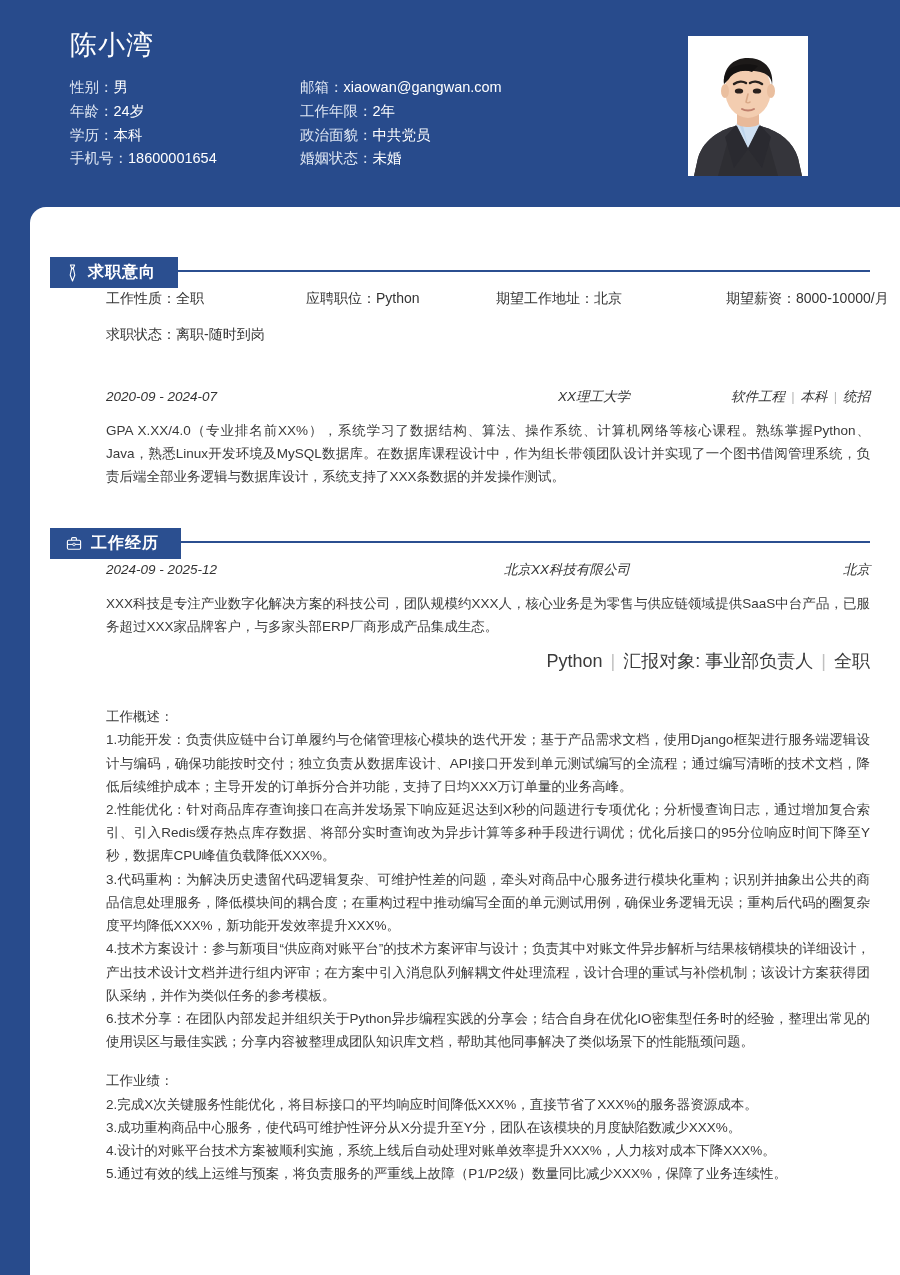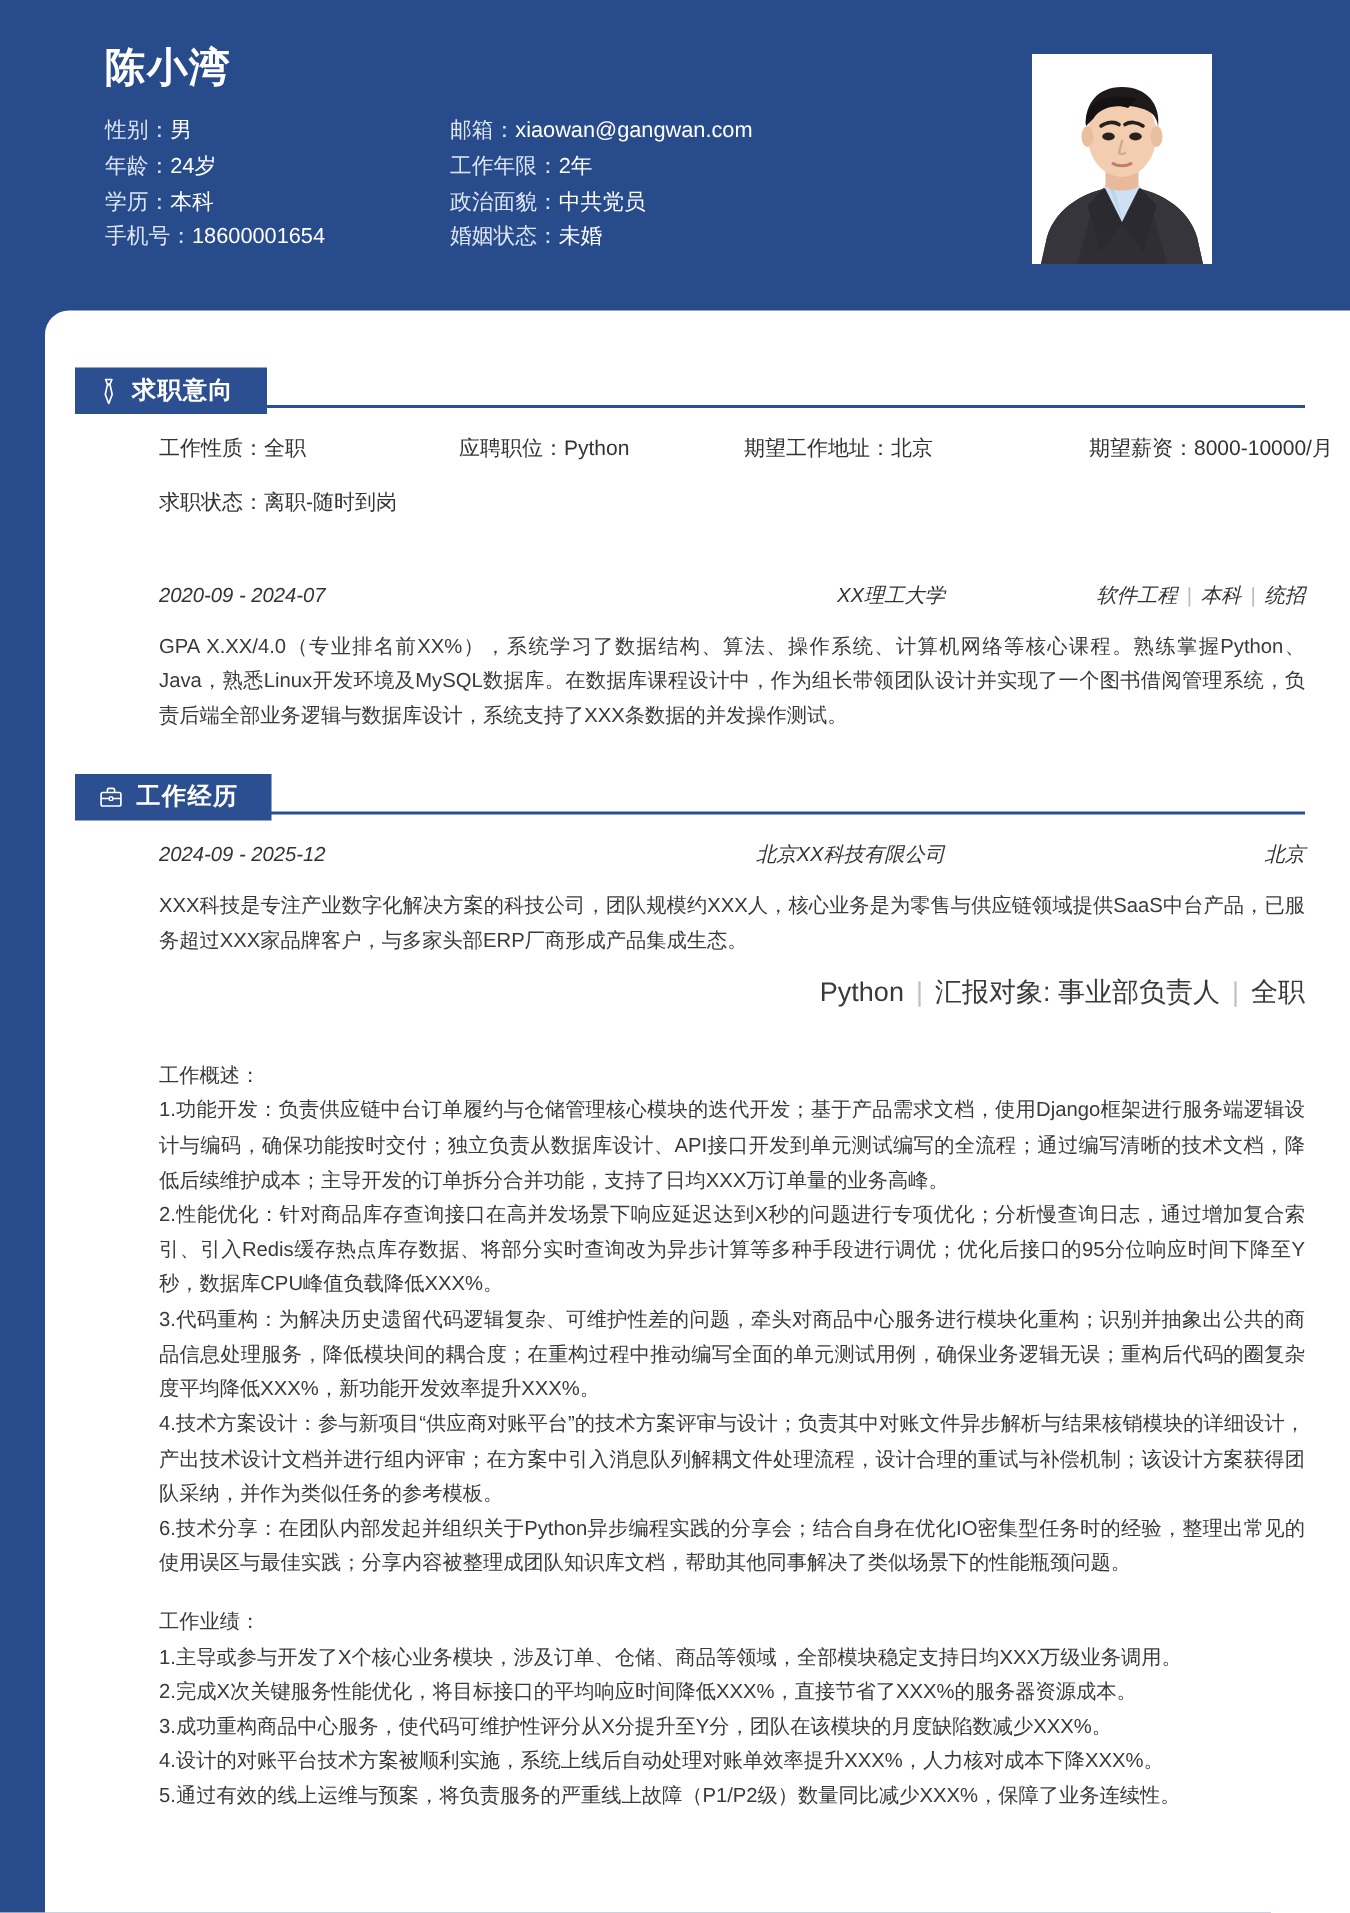--- a/index.html
+++ b/index.html
@@ -16,21 +16,21 @@
 
   
   .header {
     position: relative;
     height: 207px;
     padding: 28px 40px 0 70px;
     color: #ffffff;
   }
   .name {
     font-size: 27px;
-    font-weight: bold;
+    font-weight: normal;
     letter-spacing: 1px;
     margin-bottom: 14px;
     line-height: 1.3;
   }
   .info-grid {
     display: grid;
     grid-template-columns: 230px auto;
     row-gap: 2px;
   }
   .info-item {
@@ -68,21 +68,21 @@
   
   .section { margin-bottom: 6px; }
   .sec-head {
     position: relative;
     height: 31px;
     margin-bottom: 4px;
   }
   .sec-head .bar {
     position: absolute;
     left: 20px;
-    top: 4px;
+    top: 16px;
     height: 31px;
     background: #2b4f90;
     display: flex;
     align-items: center;
     gap: 9px;
     padding: 0 22px 0 16px;
     z-index: 2;
   }
   .sec-head .rule {
     position: absolute;
@@ -308,21 +308,20 @@
       <div class="block-title">工作概述：</div>
       <div class="bullet">1.功能开发：负责供应链中台订单履约与仓储管理核心模块的迭代开发；基于产品需求文档，使用Django框架进行服务端逻辑设计与编码，确保功能按时交付；独立负责从数据库设计、API接口开发到单元测试编写的全流程；通过编写清晰的技术文档，降低后续维护成本；主导开发的订单拆分合并功能，支持了日均XXX万订单量的业务高峰。</div>
       <div class="bullet">2.性能优化：针对商品库存查询接口在高并发场景下响应延迟达到X秒的问题进行专项优化；分析慢查询日志，通过增加复合索引、引入Redis缓存热点库存数据、将部分实时查询改为异步计算等多种手段进行调优；优化后接口的95分位响应时间下降至Y秒，数据库CPU峰值负载降低XXX%。</div>
       <div class="bullet">3.代码重构：为解决历史遗留代码逻辑复杂、可维护性差的问题，牵头对商品中心服务进行模块化重构；识别并抽象出公共的商品信息处理服务，降低模块间的耦合度；在重构过程中推动编写全面的单元测试用例，确保业务逻辑无误；重构后代码的圈复杂度平均降低XXX%，新功能开发效率提升XXX%。</div>
       <div class="bullet">4.技术方案设计：参与新项目“供应商对账平台”的技术方案评审与设计；负责其中对账文件异步解析与结果核销模块的详细设计，产出技术设计文档并进行组内评审；在方案中引入消息队列解耦文件处理流程，设计合理的重试与补偿机制；该设计方案获得团队采纳，并作为类似任务的参考模板。</div>
       <div class="bullet">6.技术分享：在团队内部发起并组织关于Python异步编程实践的分享会；结合自身在优化IO密集型任务时的经验，整理出常见的使用误区与最佳实践；分享内容被整理成团队知识库文档，帮助其他同事解决了类似场景下的性能瓶颈问题。</div>
 
       <div class="gap"></div>
 
       <div class="block-title">工作业绩：</div>
-      <div class="bullet">1.主导或参与开发了X个核心业务模块，涉及订单、仓储、商品等领域，全部模块稳定支持日均XXX万级业务调用。</div>
       <div class="bullet">2.完成X次关键服务性能优化，将目标接口的平均响应时间降低XXX%，直接节省了XXX%的服务器资源成本。</div>
       <div class="bullet">3.成功重构商品中心服务，使代码可维护性评分从X分提升至Y分，团队在该模块的月度缺陷数减少XXX%。</div>
       <div class="bullet">4.设计的对账平台技术方案被顺利实施，系统上线后自动处理对账单效率提升XXX%，人力核对成本下降XXX%。</div>
       <div class="bullet">5.通过有效的线上运维与预案，将负责服务的严重线上故障（P1/P2级）数量同比减少XXX%，保障了业务连续性。</div>
 
     </div>
   </div>
 
 </div>
 

